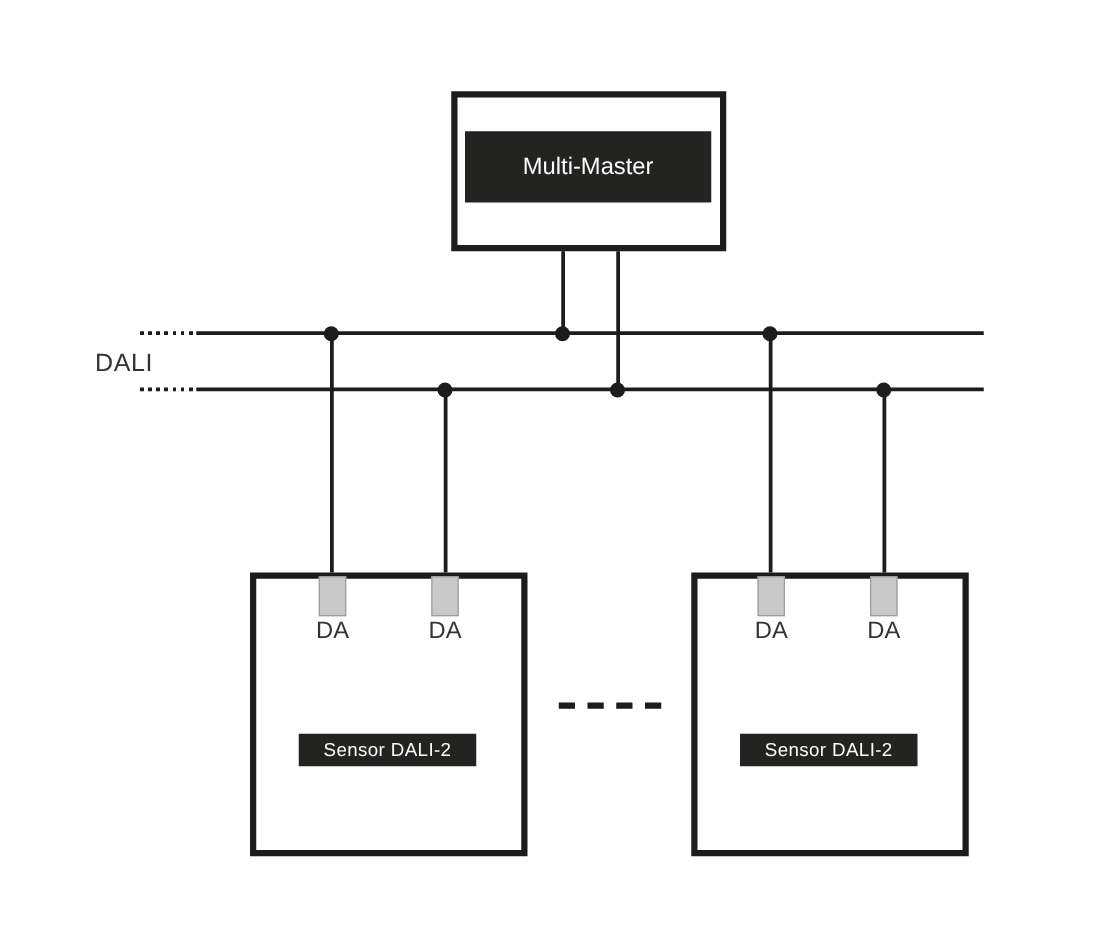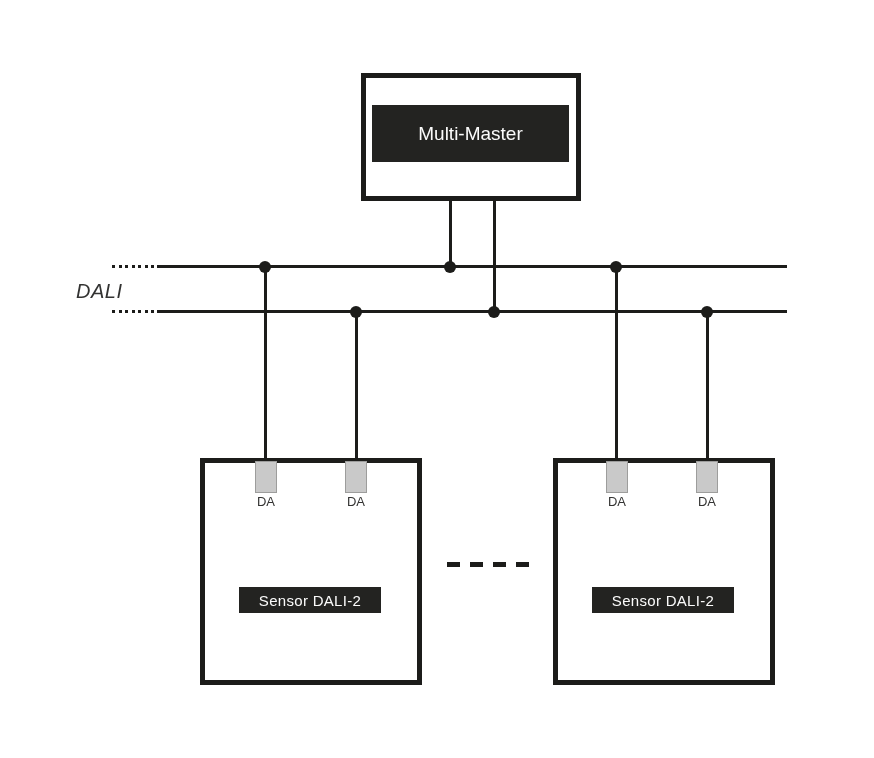--- a/index.html
+++ b/index.html
@@ -64,21 +64,21 @@
   .terminal{
     position:absolute;width:22px;height:32px;
     background:var(--terminal-fill);
     border:1px solid var(--terminal-border);
     box-sizing:border-box;
   }
   .da-label{
     position:absolute;width:44px;
     text-align:center;
     color:var(--text);
-    font-size:13px;
+    font-size:19px;
   }
   .dashes{
     position:absolute;
     display:flex;gap:10px;align-items:center;
   }
   .dash{width:13px;height:5px;background:var(--line);}
 </style>
 </head>
 <body>
 
@@ -96,21 +96,21 @@
   <div class="hline dotted" style="left:112px;top:310px;width:45px;"></div>
   <div class="hline" style="left:157px;top:310px;width:630px;"></div>
 
   <div class="dot" style="left:444px;top:261px;"></div>
   <div class="dot" style="left:488px;top:306px;"></div>
   <div class="dot" style="left:259px;top:261px;"></div>
   <div class="dot" style="left:350px;top:306px;"></div>
   <div class="dot" style="left:610px;top:261px;"></div>
   <div class="dot" style="left:701px;top:306px;"></div>
 
-  <div class="bus-label" style="left:76px;top:280px;font-style:italic;">DALI</div>
+  <div class="bus-label" style="left:76px;top:280px;">DALI</div>
 
   <div class="box" style="left:361px;top:73px;width:220px;height:128px;"></div>
   <div class="chip ctrl-chip" style="left:372px;top:105px;width:197px;height:57px;">
     <span>Multi-Master</span>
   </div>
 
   <div class="box" style="left:200px;top:458px;width:222px;height:227px;"></div>
   <div class="terminal" style="left:255px;top:461px;"></div>
   <div class="terminal" style="left:345px;top:461px;"></div>
   <div class="da-label" style="left:244px;top:494px;">DA</div>

